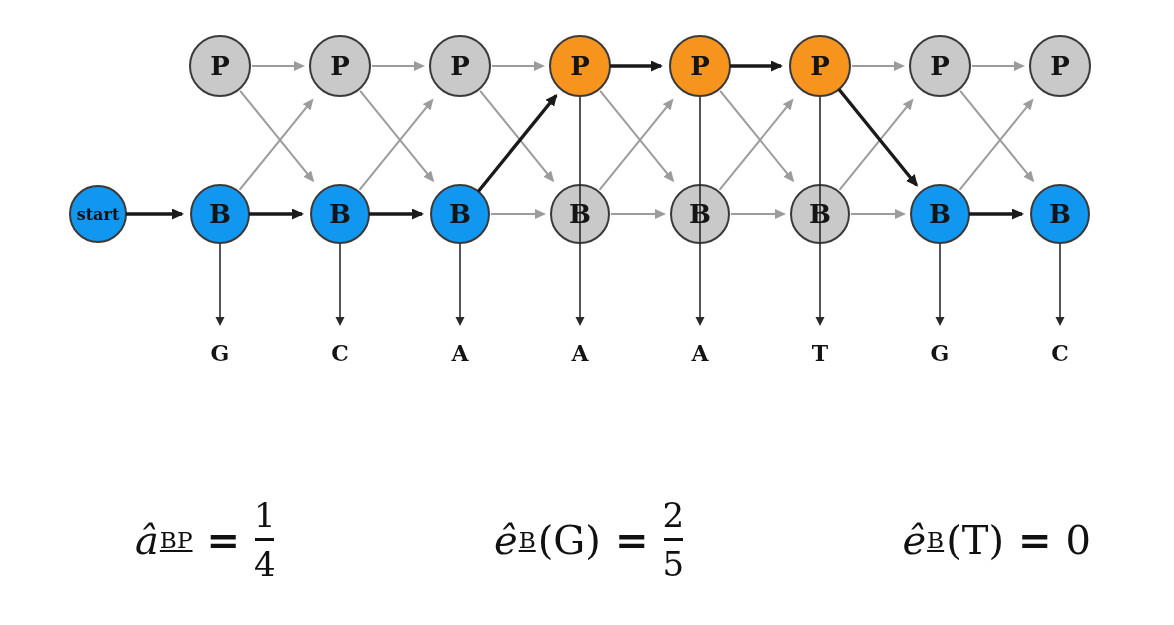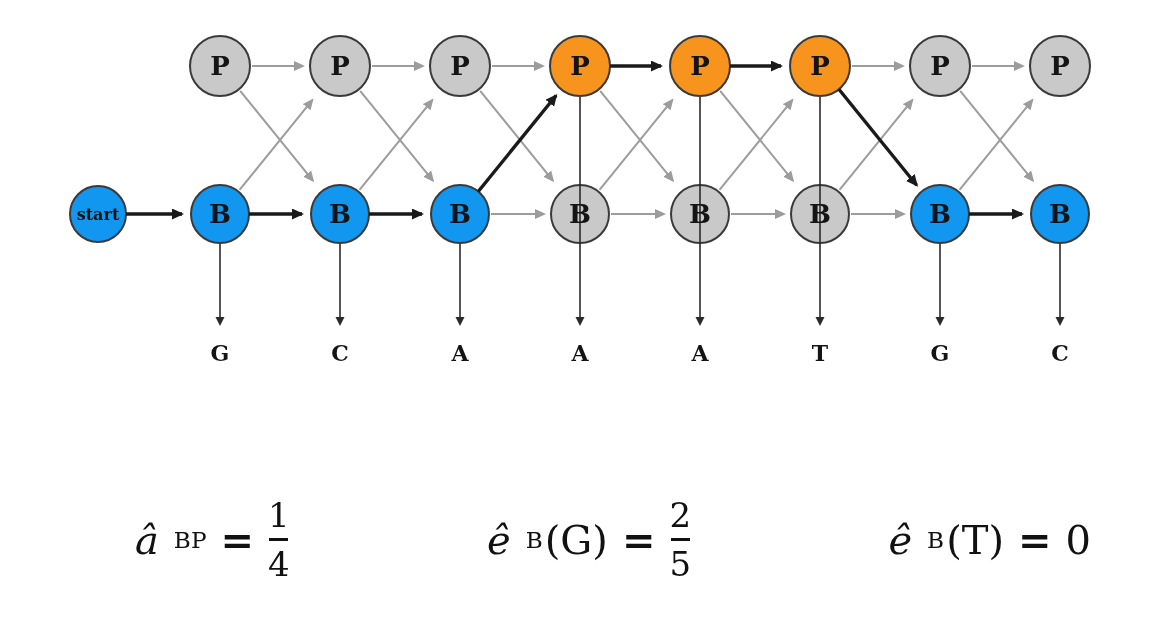--- a/index.html
+++ b/index.html
@@ -7,21 +7,21 @@
     position:relative;width:1174px;height:625px;background:#ffffff;
     font-family:"DejaVu Serif", serif;overflow:hidden;
   }
   .trellis-svg{position:absolute;top:0;left:0;}
   .formulas{
     position:absolute;top:498px;left:135px;width:956px;
     display:flex;justify-content:space-between;align-items:center;
   }
   .formula{display:flex;align-items:center;font-size:40px;color:#111;}
   .mvar{font-style:italic;}
-  sub.msub{font-size:0.58em;font-style:normal;vertical-align:-0.32em;margin-left:15px;letter-spacing:0;}
+  sub.msub{font-size:0.58em;font-style:normal;vertical-align:-0.32em;margin-left:1px;letter-spacing:0;text-decoration:underline;}
   .arg{margin-left:2px;}
   .eq{margin:0 14px;font-weight:600;}
   .frac{display:inline-flex;flex-direction:column;align-items:center;font-size:34px;line-height:1;}
   .frac .bar{width:19px;height:3px;background:#111;margin:6px 0;}
   .val{}
 </style>
 </head>
 <body>
 
 <div class="page">

